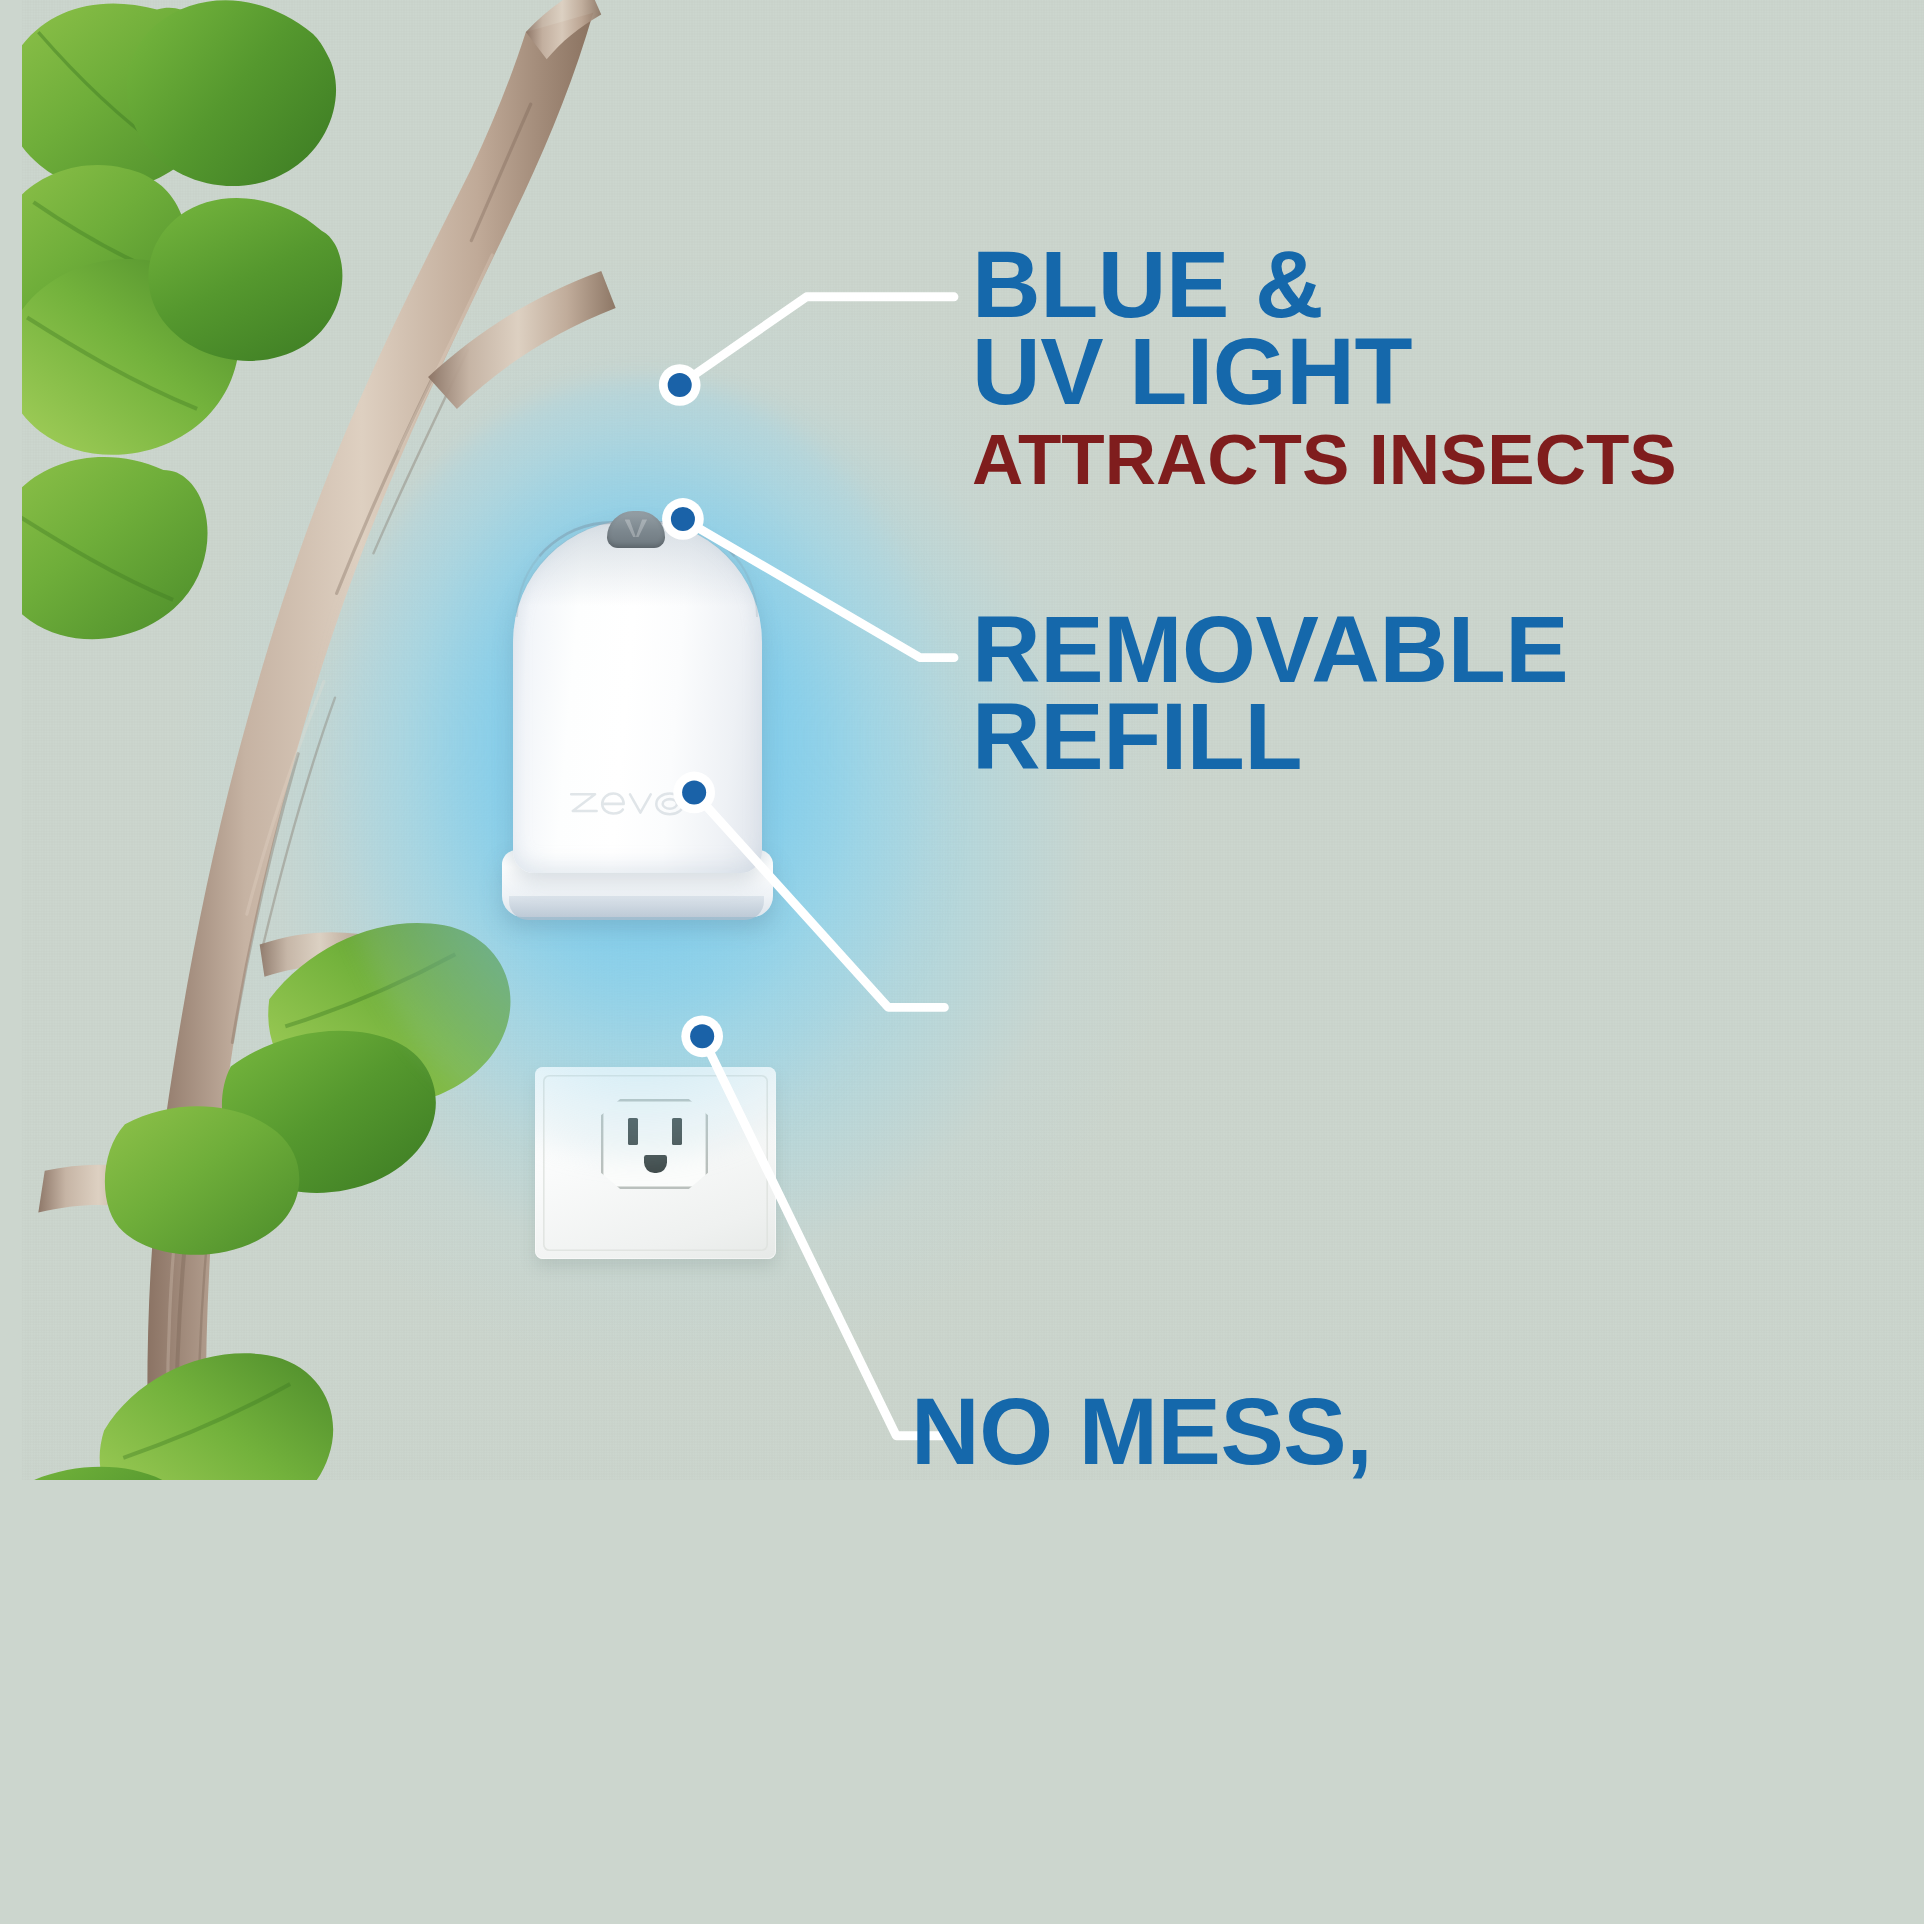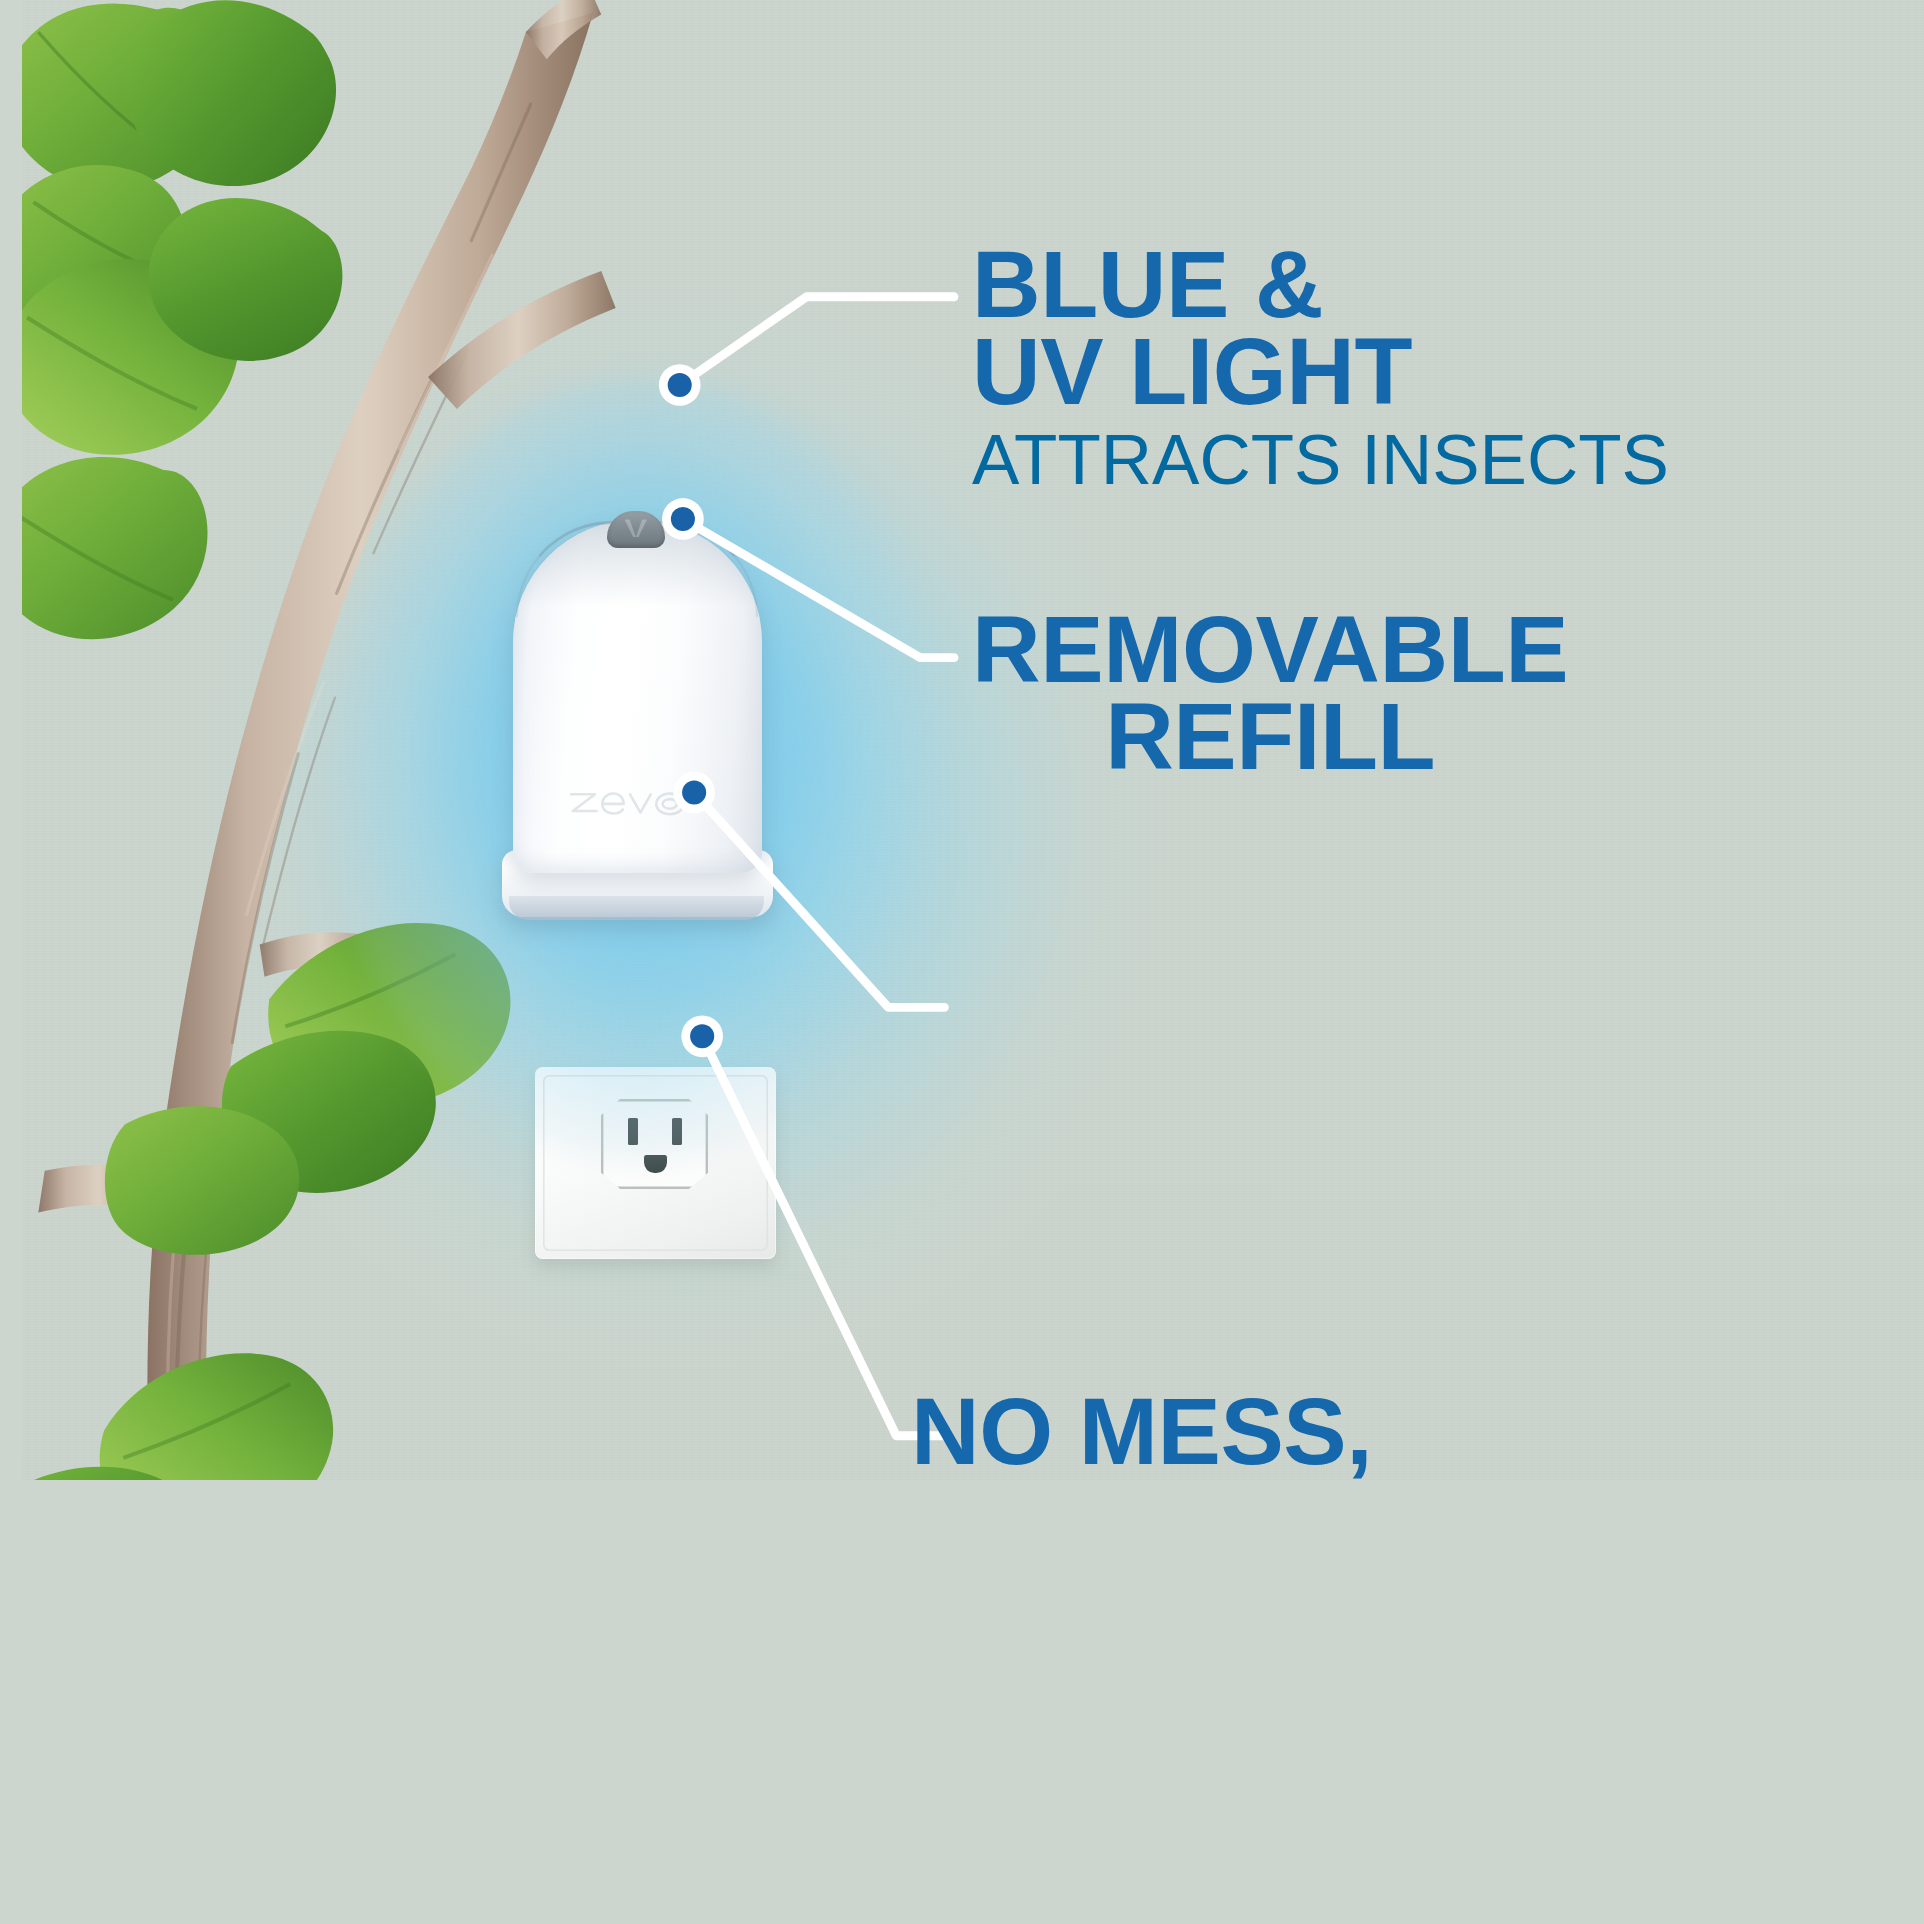--- a/index.html
+++ b/index.html
@@ -163,34 +163,34 @@
   .c-head{
     color:#1568ab;
     font-weight:700;
     letter-spacing:-0.4px;
     line-height:.92;
     white-space:pre-line;
     text-transform:uppercase;
     font-stretch:condensed;
   }
   .c-sub{
-    color:#0369a1;
-    font-weight:400;
+    color:#7f1d1d;
+    font-weight:700;
     letter-spacing:0px;
     line-height:1.0;
     text-transform:uppercase;
     margin-top:8px;
   }
 
   #c1{left:950px;top:241px;}
   #c1 .c-head{font-size:95px;}
   #c1 .c-sub{font-size:71px;}
 
   #c2{left:950px;top:606px;}
-  #c2 .c-head{font-size:95px;text-align:center;}
+  #c2 .c-head{font-size:95px;}
   #c2 .c-sub{font-size:71px;}
 
   #c3{left:934px;top:967px;}
   #c3 .c-head{font-size:93px;}
   #c3 .c-sub{font-size:53px;margin-top:9.6px;}
 
   #c4{left:889px;top:1388px;}
   #c4 .c-head{font-size:95px;}
   #c4 .c-sub{font-size:58px;margin-top:11.2px;}
 </style>

